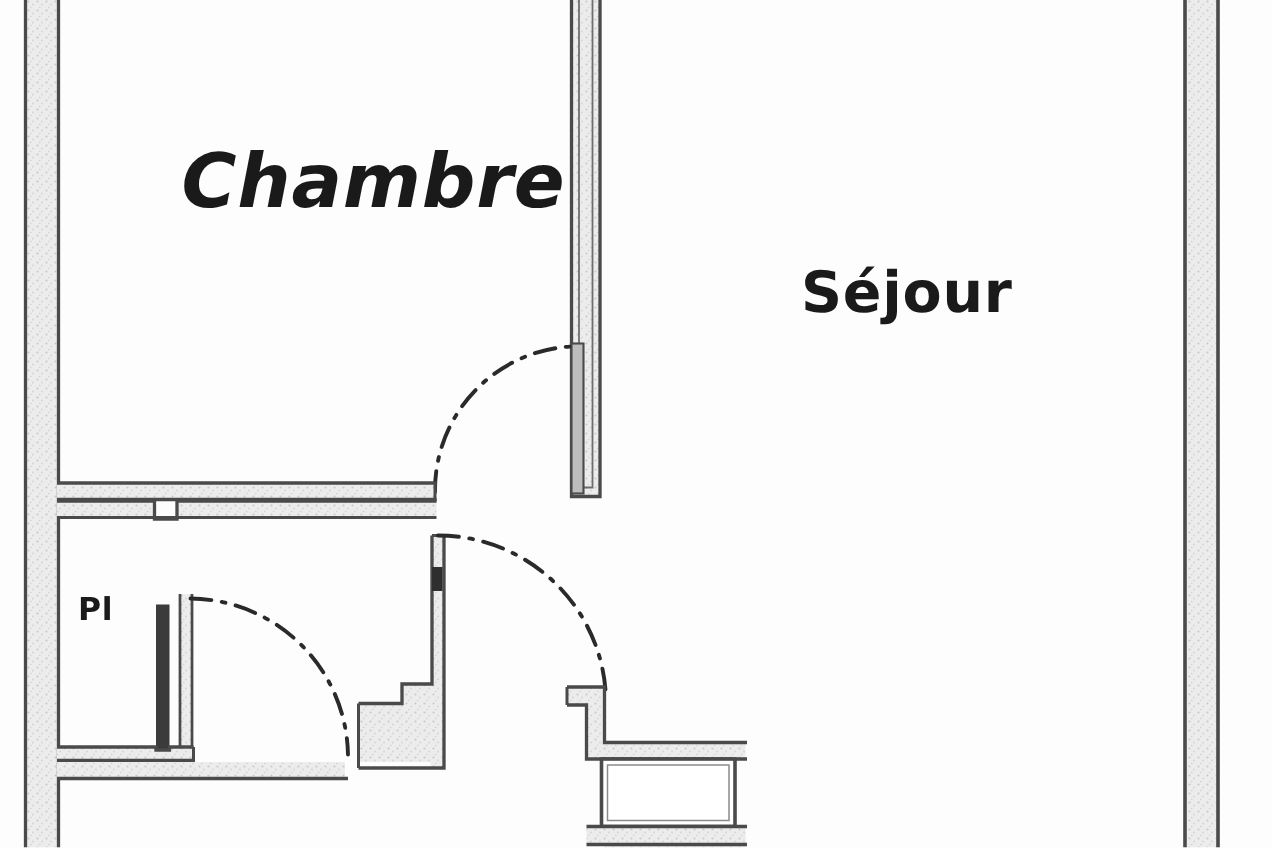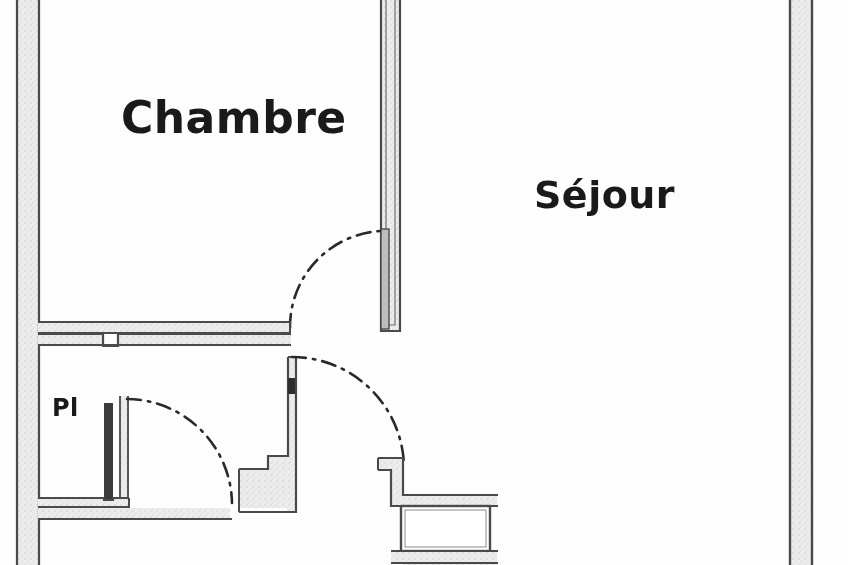--- a/index.html
+++ b/index.html
@@ -32,32 +32,33 @@
     font-family: "DejaVu Sans", sans-serif;
     font-weight: 600;
     white-space: nowrap;
     letter-spacing: 0.5px;
     line-height: 1;
     -webkit-font-smoothing: antialiased;
   }
   #label-chambre {
     left: 121px;
     top: 96px;
-    font-size: 44px;
+    font-size: 50px;
+    font-style: italic;
   }
   #label-sejour {
     left: 534px;
     top: 160px;
     font-size: 38px;
     margin-top: 16px;
   }
   #label-pl {
     left: 52px;
     top: 396px;
-    font-size: 24px;
+    font-size: 21px;
     font-weight: 700;
   }
 </style>
 </head>
 <body>
 
 <div id="plan-root">
 
   <svg id="plan-svg" viewBox="0 0 848 565">
 

